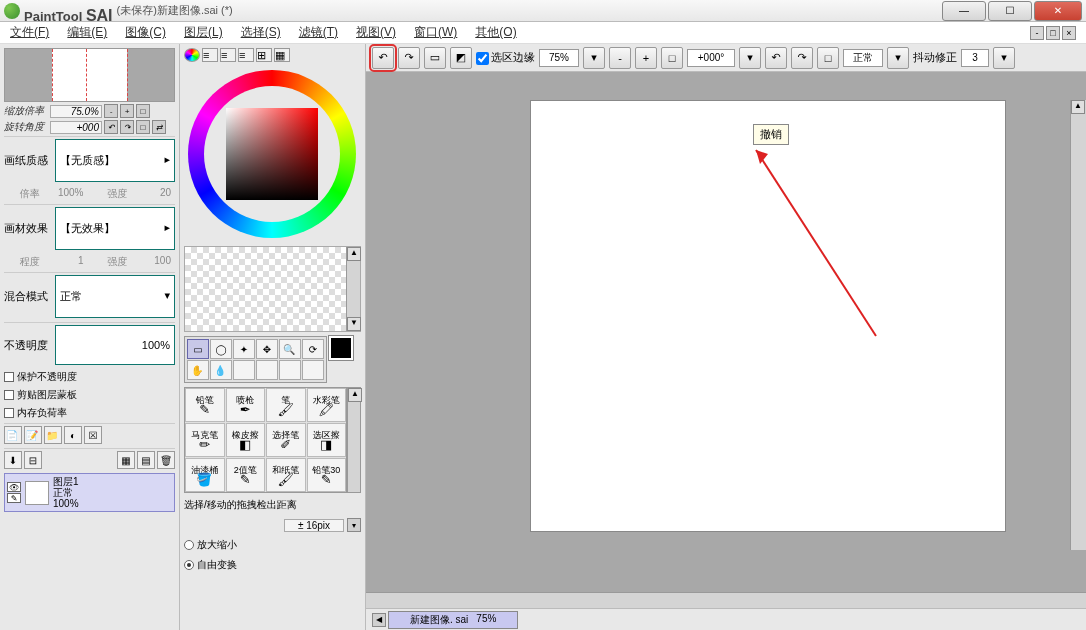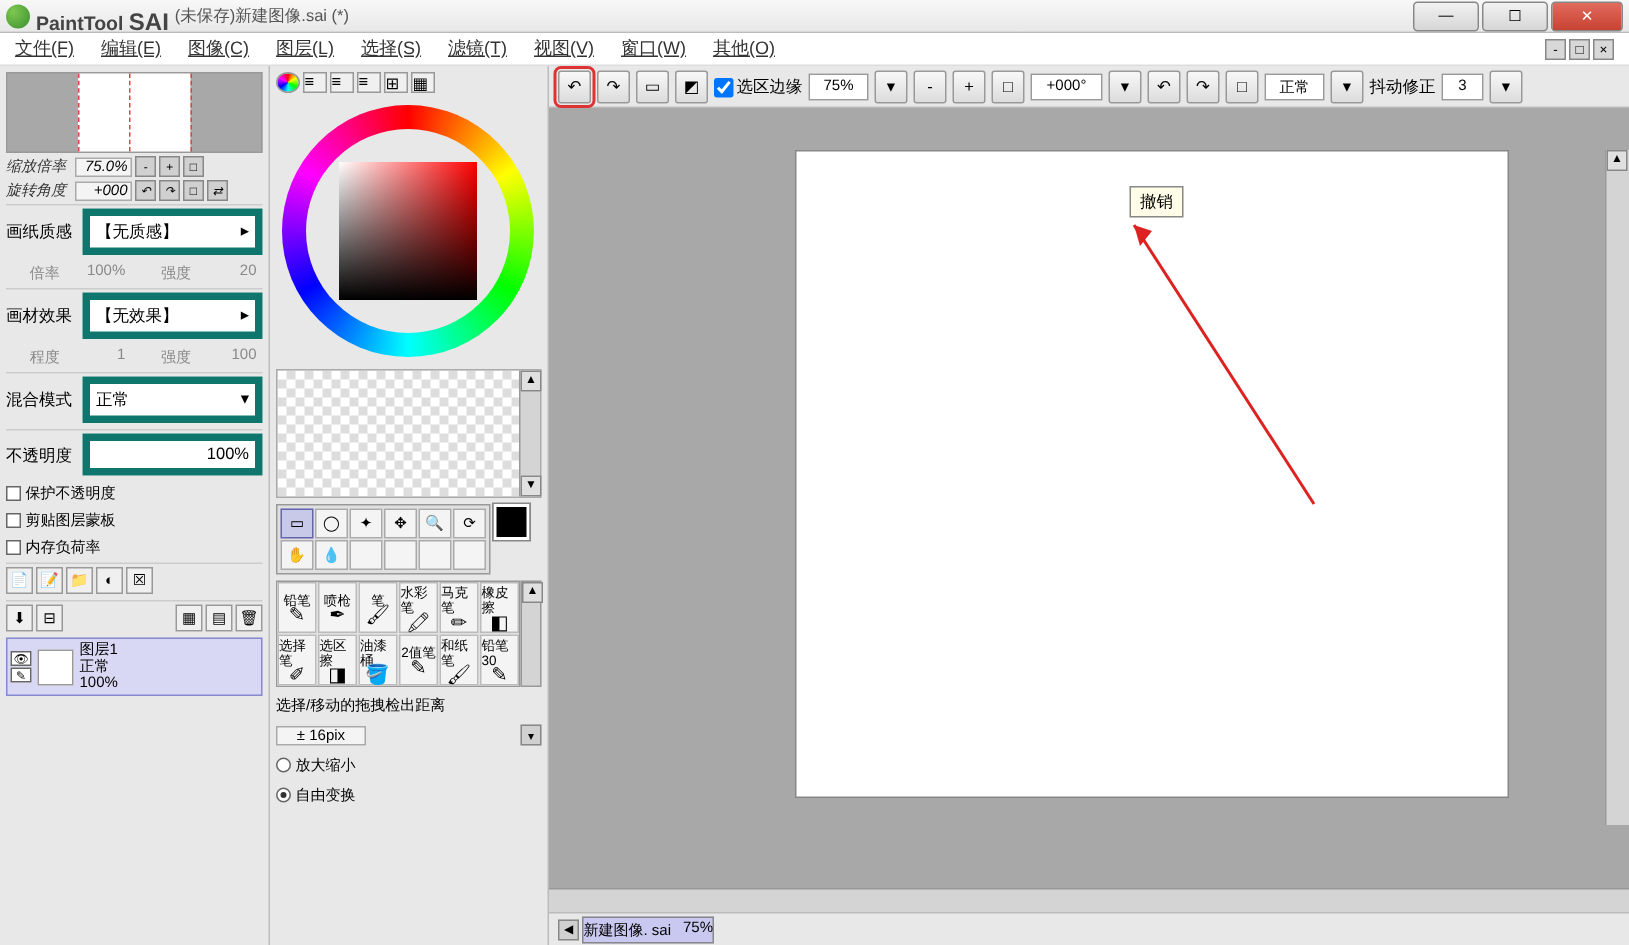--- a/index.html
+++ b/index.html
@@ -24,26 +24,26 @@
 
 .main { display: flex; height: calc(630px - 22px - 22px); }
 
 
 .left-panel { width: 180px; background: #e8e8e8; border-right: 1px solid #bbb; padding: 4px; display: flex; flex-direction: column; gap: 2px; }
 .navigator { height: 54px; background: #a8a8a8; position: relative; border: 1px solid #999; }
 .nav-white { position: absolute; left: 28%; top: 0; width: 44%; height: 100%; background: #fff; }
 .nav-dash { position: absolute; border-left: 1px dashed #d44; height: 100%; }
 .nav-row { display: flex; align-items: center; gap: 2px; font-size: 10px; font-style: italic; }
 .nav-label { width: 44px; color: #333; }
-.nav-val { width: 38px; text-align: right; border: 1px solid #aaa; background: #f4f4f4; padding: 0 2px; font-size: 10px; }
+.nav-val { width: 52px; text-align: right; border: 1px solid #aaa; background: #f4f4f4; padding: 0 2px; font-size: 10px; }
 .sq-btn { width: 14px; height: 14px; background: #d0d0d0; border: 1px solid #888; font-size: 8px; display: flex; align-items: center; justify-content: center; }
 
 .section-row { display: flex; align-items: center; gap: 3px; font-size: 11px; padding: 2px 0; border-top: 1px solid #ccc; }
 .section-label { width: 48px; }
-.section-val { flex: 1; border: 5px solid #0f766e; background: #fff; padding: 3px 4px; display: flex; justify-content: space-between; }
+.section-val { flex: 1; border: 1px solid #0f766e; background: #fff; padding: 13px 4px; display: flex; justify-content: space-between; }
 .sub-row { display: flex; gap: 4px; font-size: 10px; color: #888; padding: 1px 0; }
 .sub-row span { flex: 1; text-align: right; padding-right: 4px; }
 
 .layer-controls { display: flex; gap: 2px; padding: 2px 0; border-top: 1px solid #ccc; }
 .layer-btn { width: 18px; height: 18px; border: 1px solid #999; background: #f0f0f0; font-size: 10px; display: flex; align-items: center; justify-content: center; }
 
 .layer-item { display: flex; align-items: center; border: 1px solid #8888cc; background: #d8d8f4; padding: 2px; gap: 4px; }
 .layer-icons { display: flex; flex-direction: column; gap: 1px; }
 .layer-eye { width: 14px; height: 10px; border: 1px solid #666; background: #fff; font-size: 8px; text-align: center; }
 .layer-thumb { width: 24px; height: 24px; background: #fff; border: 1px solid #999; }
@@ -61,21 +61,21 @@
 
 .swatch-area { height: 86px; border: 1px solid #aaa; background: repeating-conic-gradient(#ddd 0 25%, #fff 0 50%) 0 0/12px 12px; position: relative; }
 .swatch-scroll { position: absolute; right: 0; top: 0; bottom: 0; width: 14px; background: #d4d4d4; border-left: 1px solid #999; }
 .scroll-btn { width: 14px; height: 14px; background: #e0e0e0; border: 1px solid #888; font-size: 8px; text-align: center; }
 .fg-sw { width: 24px; height: 24px; background: #000; border: 2px solid #fff; outline: 1px solid #888; }
 
 .tool-grid { display: grid; grid-template-columns: repeat(6, 22px); gap: 1px; border: 1px solid #999; padding: 2px; background: #e0e0e0; }
 .tool-cell { width: 22px; height: 20px; border: 1px solid #aaa; background: #f4f4f4; font-size: 10px; display: flex; align-items: center; justify-content: center; }
 .tool-cell.sel { background: #c8c8e8; border-color: #66a; }
 
-.brush-grid { display: grid; grid-template-columns: repeat(6, 1fr); gap: 1px; border: 1px solid #999; background: #e0e0e0; }
+.brush-grid { display: grid; grid-template-columns: repeat(4, 1fr); gap: 1px; border: 1px solid #999; background: #e0e0e0; }
 .brush-cell { height: 34px; border: 1px solid #bbb; background: #f4f4f4; display: flex; flex-direction: column; align-items: center; justify-content: center; font-size: 9px; line-height: 10px; position: relative; }
 .brush-cell .bicon { font-size: 13px; }
 .brush-scroll { width: 14px; background: #d4d4d4; border: 1px solid #999; }
 
 .opt-row { display: flex; align-items: center; gap: 3px; font-size: 10px; padding: 1px 0; }
 .radio { width: 10px; height: 10px; border: 1px solid #666; border-radius: 50%; background: #fff; display: inline-block; }
 .radio.on::after { content: ''; display: block; width: 4px; height: 4px; border-radius: 50%; background: #333; margin: 2px; }
 
 
 .canvas-wrap { flex: 1; display: flex; flex-direction: column; position: relative; }
@@ -88,21 +88,21 @@
 .tooltip { position: absolute; top: 80px; left: 387px; background: #fffde8; border: 1px solid #888; padding: 2px 6px; font-size: 11px; z-index: 10; }
 
 .canvas-area { flex: 1; background: #a8a8a8; position: relative; overflow: hidden; }
 .canvas-white { position: absolute; left: 164px; top: 28px; width: 476px; height: 432px; background: #fff; border: 1px solid #888; }
 .red-arrow { position: absolute; left: 380px; top: 74px; width: 140px; height: 200px; pointer-events: none; z-index: 9; }
 
 .hscroll { height: 16px; background: #d4d4d4; border-top: 1px solid #999; }
 .vscroll { position: absolute; right: 0; top: 28px; bottom: 42px; width: 16px; background: #d4d4d4; border-left: 1px solid #999; }
 
 .doc-tab { height: 22px; background: #e8e8e8; border-top: 1px solid #bbb; display: flex; align-items: center; padding: 2px 6px; gap: 2px; }
-.tab { background: #c8c8f0; border: 1px solid #888; padding: 1px 0; font-size: 10px; display: flex; gap: 8px; }
+.tab { background: #c8c8f0; border: 1px solid #888; padding: 1px 21px; font-size: 10px; display: flex; gap: 8px; }
 
 .statusbar { height: 20px; background: #e8e8e8; border-top: 1px solid #bbb; display: flex; align-items: center; justify-content: flex-end; padding: 0 6px; font-size: 10px; gap: 6px; }
 .stat-key { padding: 1px 4px; border: 1px solid #999; background: #f0f0f0; font-size: 9px; }
 .stat-key.on { background: #5ad; color: #fff; }
 
 .checkbox-sq { width: 10px; height: 10px; border: 1px solid #666; background: #fff; display: inline-block; }
 </style>
 </head>
 <body>
 
@@ -342,21 +342,21 @@
           </div>
       </div>
       <div class="brush-scroll">
         <div class="scroll-btn">▲</div>
       </div>
     </div>
 
     <div class="opt-row" style="font-size:10px">
         <span>选择/移动的拖拽检出距离</span>
       </div>
-    <div class="opt-row" style="justify-content:space-between">
+    <div class="opt-row" style="justify-content:flex-end">
         <span class="nav-val" style="width:60px;text-align:center">± 16pix</span>
         <div class="sq-btn">▾</div>
       </div>
     <div class="opt-row">
         <span class="radio"></span>
         <span>放大缩小</span>
       </div>
     <div class="opt-row">
         <span class="radio on"></span>
         <span>自由变换</span>

